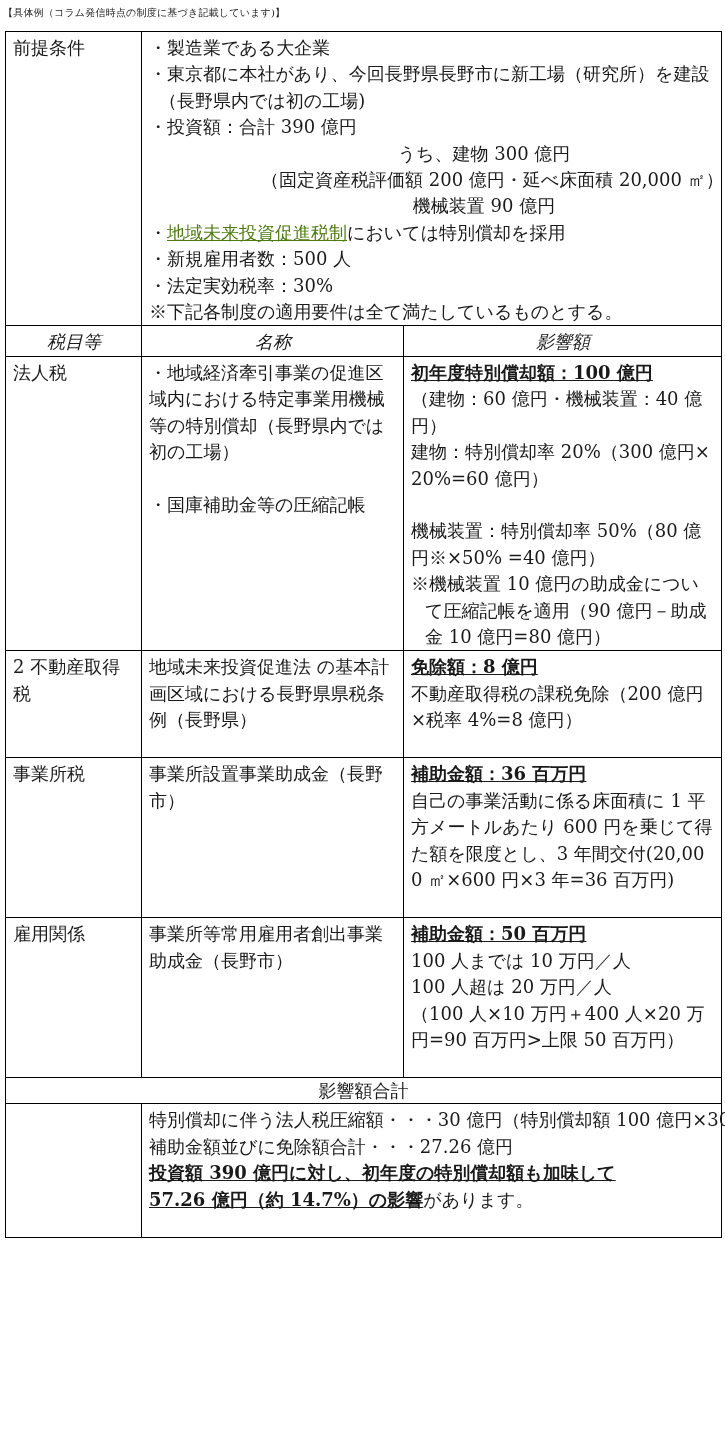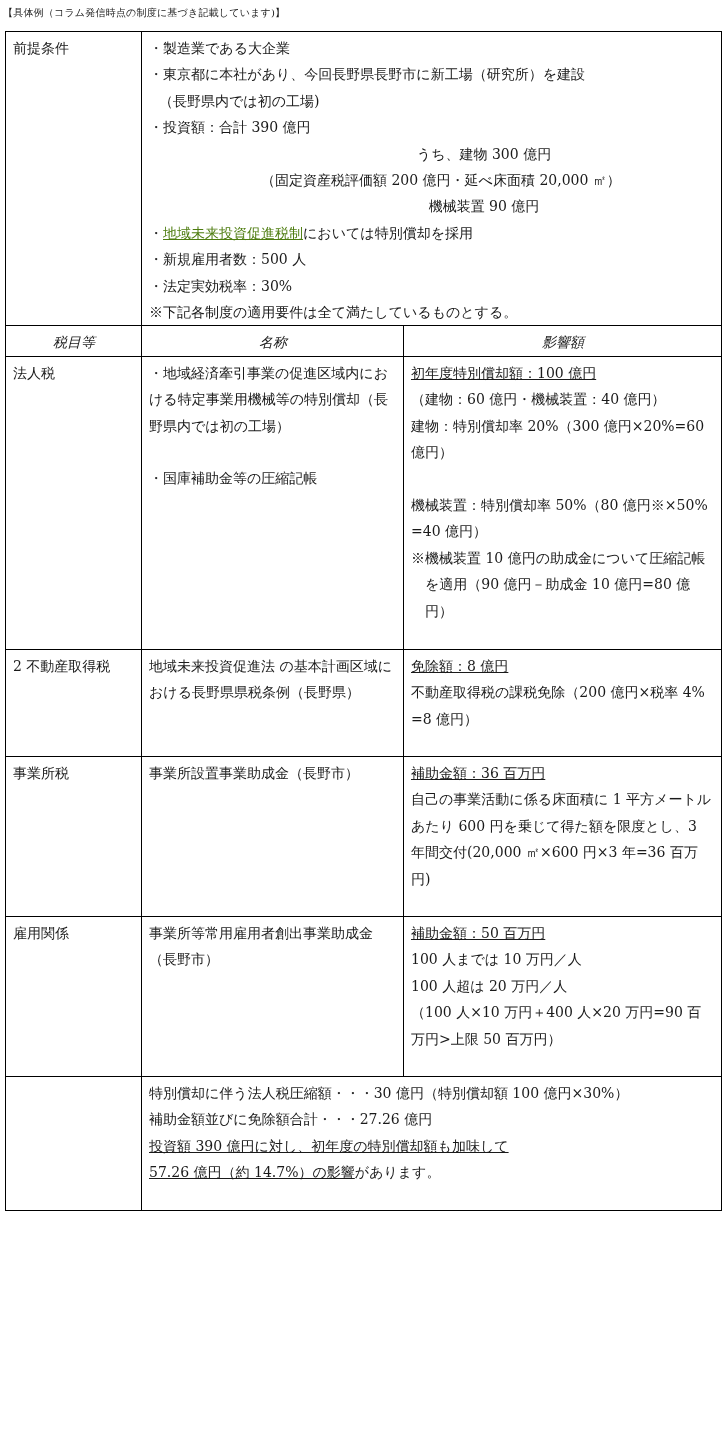--- a/index.html
+++ b/index.html
@@ -11,34 +11,34 @@
   .caption {
     position: absolute; left: 3px; top: 6px; font-size: 10px; letter-spacing: 0.2px;
     white-space: nowrap;
   }
   table.main {
     position: absolute; left: 5px; top: 31px; width: 716px;
     border-collapse: collapse; table-layout: fixed;
   }
   table.main td, table.main th {
     border: 1.2px solid #000; vertical-align: top; padding: 3px 6px 0 7px;
-    font-size: 14px; line-height: 26.4px; font-weight: normal;
+    font-size: 18px; line-height: 26.4px; font-weight: normal;
   }
   col.c1 { width: 136px; }
   col.c2 { width: 262px; }
   col.c3 { width: 318px; }
   .line { display: block; white-space: nowrap; }
   .wrap { display: block; white-space: normal; word-break: break-all; }
   .indent1 { padding-left: 10px; }
   .indent2 { padding-left: 104px; text-align: center; }
   .indent3 { padding-left: 112px; }
   .hanging { padding-left: 14px; text-indent: -14px; }
   th.hdr { font-weight: bold; text-align: center; padding: 0; line-height: 26px; font-style: italic; }
   .link { color: #4d7c0f; text-decoration: underline; }
-  .ul-bold { font-weight: normal; text-decoration: underline; }
+  .ul-bold { font-weight: bold; text-decoration: underline; }
   .center { text-align: center; }
   .gap { display: block; height: 26.4px; }
 </style>
 </head>
 <body>
 
 <div class="caption">【具体例（コラム発信時点の制度に基づき記載しています)】</div>
 
 <table class="main">
   <colgroup>
@@ -118,20 +118,23 @@
           <span class="wrap">事業所等常用雇用者創出事業助成金（長野市）</span>
         </td>
     <td>
       <span class="line"><span class="ul-bold">補助金額：50 百万円</span></span>
       <span class="line">100 人までは 10 万円／人</span>
       <span class="line">100 人超は 20 万円／人</span>
       <span class="wrap">（100 人×10 万円＋400 人×20 万円=90 百万円&gt;上限 50 百万円）</span>
     </td>
   </tr>
 
+  <tr style="height:26px;">
+    <td colspan="3" class="center" style="padding:0;line-height:25px;">影響額合計</td>
+  </tr>
 
   <tr style="height:134px;">
     <td></td>
     <td colspan="2">
       <span class="line">特別償却に伴う法人税圧縮額・・・30 億円（特別償却額 100 億円×30%）</span>
       <span class="line">補助金額並びに免除額合計・・・27.26 億円</span>
       <span class="line"><span class="ul-bold">投資額 390 億円に対し、初年度の特別償却額も加味して</span></span>
       <span class="line"><span class="ul-bold">57.26 億円（約 14.7%）の影響</span><span>があります。</span></span>
     </td>
   </tr>

